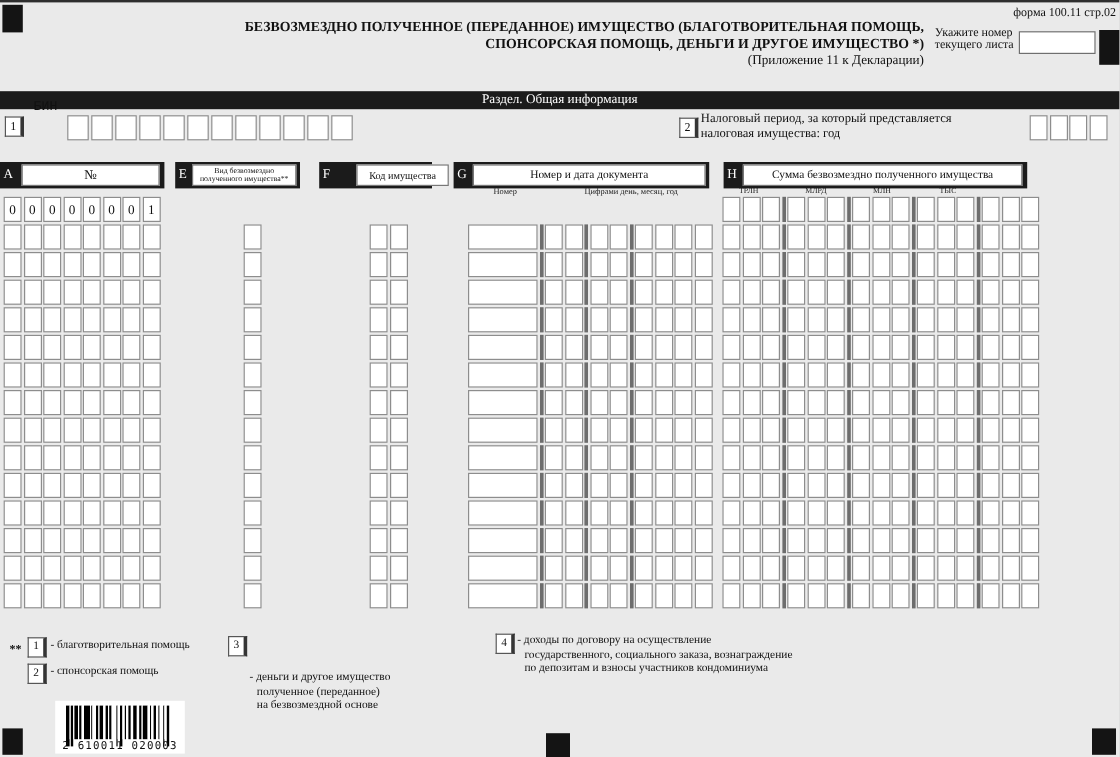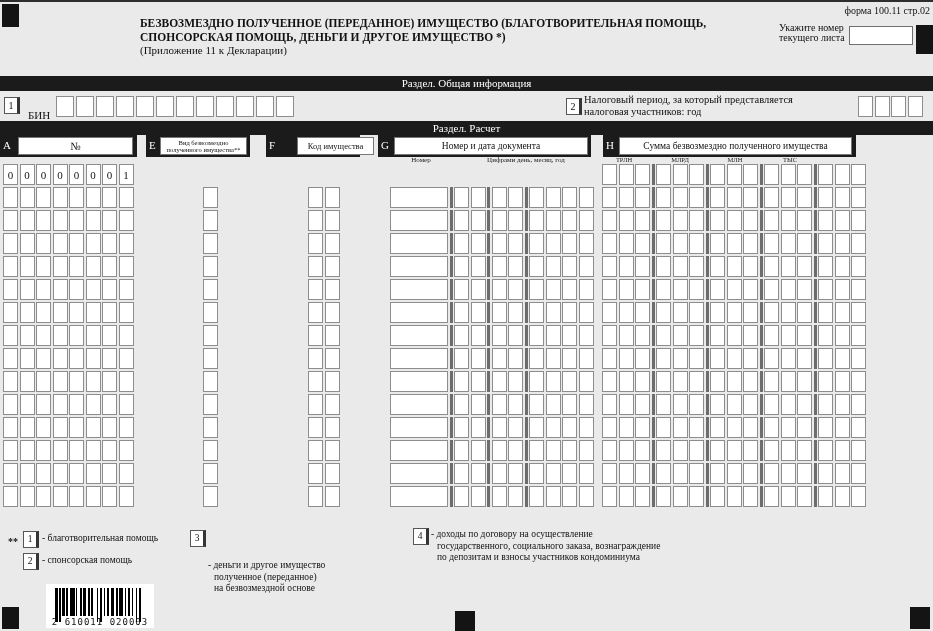--- a/index.html
+++ b/index.html
@@ -4,21 +4,21 @@
 <style>
   html,body{margin:0;padding:0;background:#cfcfcf;}
   .page{
     position:relative; width:933px; height:631px; margin:0 auto;
     background:#eaeaea; overflow:hidden;
     font-family:"Liberation Serif","DejaVu Serif",serif; color:#111;padding-left:27px;
   }
   .topline{position:absolute;left:0;top:0;width:933px;height:2px;background:#2e2e2e;}
   .regmark{position:absolute;background:#141414;}
   .form-ref{position:absolute;right:30px;top:5px;font-size:10px;}
-  .title{position:absolute;left:140px;top:17px;width:630px;text-align:left;line-height:13.5px;}
+  .title{position:absolute;left:140px;top:17px;width:630px;text-align:right;line-height:13.5px;}
   .title .t1{font-size:11.5px;font-weight:bold;}
   .title .t3{font-size:11px;font-weight:normal;}
   .sheet-note{position:absolute;left:779px;top:23px;width:70px;font-size:10px;line-height:10px;}
   .sheet-box{position:absolute;left:849px;top:26px;width:62px;height:17px;background:#fff;border:1px solid #6f6f6f;}
   .bar{position:absolute;left:0;width:933px;background:#1b1b1b;color:#fff;text-align:center;font-size:11px;}
   .bar1{top:76px;height:15px;line-height:15px;}
   .bar2{top:121px;height:14px;line-height:14px;}
   .numbox{position:absolute;width:12px;height:15px;background:#fff;border:1px solid #565656;border-right:3px solid #353535;
     text-align:center;font-size:10px;line-height:15px;}
   .lbl{position:absolute;font-size:11px;}
@@ -76,49 +76,48 @@
 
   <div class="sheet-note">
     <div>Укажите номер</div>
     <div>текущего листа</div>
   </div>
   <div class="sheet-box"></div>
 
   <div class="bar bar1">Раздел. Общая информация</div>
 
   <div class="numbox" style="left:4px;top:97px;">1</div>
-  <div class="lbl" style="left:28px;top:109px;">БИН</div>
+  <div class="lbl" style="left:28px;top:84px;font-family:Liberation Mono, monospace;">БИН</div>
   <div class="flexrow" style="left:56px;top:96px;">
       <div class="cell cell-bin"></div>
       <div class="cell cell-bin"></div>
       <div class="cell cell-bin"></div>
       <div class="cell cell-bin"></div>
       <div class="cell cell-bin"></div>
       <div class="cell cell-bin"></div>
       <div class="cell cell-bin"></div>
       <div class="cell cell-bin"></div>
       <div class="cell cell-bin"></div>
       <div class="cell cell-bin"></div>
       <div class="cell cell-bin"></div>
       <div class="cell cell-bin"></div>
     </div>
 
   <div class="numbox" style="left:566px;top:98px;">2</div>
   <div class="period-lbl">
     <div>Налоговый период, за который представляется</div>
-    <div>налоговая участников: год</div>
+    <div>налоговая имущества: год</div>
   </div>
   <div class="flexrow" style="left:858px;top:96px;">
       <div class="cell "></div>
       <div class="cell "></div>
       <div class="cell "></div>
       <div class="cell "></div>
     </div>
 
-  <div class="bar bar2">Раздел. Расчет</div>
 
   <div class="seg" style="left:0;width:137px;">
     <span class="letter">A</span>
     <div class="hbox" style="left:18px;width:113px;font-size:11px;">№</div>
   </div>
   <div class="seg" style="left:146px;width:104px;">
     <span class="letter">E</span>
     <div class="hbox" style="left:14px;width:85px;font-size:6.5px;line-height:7.5px;">
       <span>Вид безвозмездно</span>
       <span>полученного имущества**</span>

